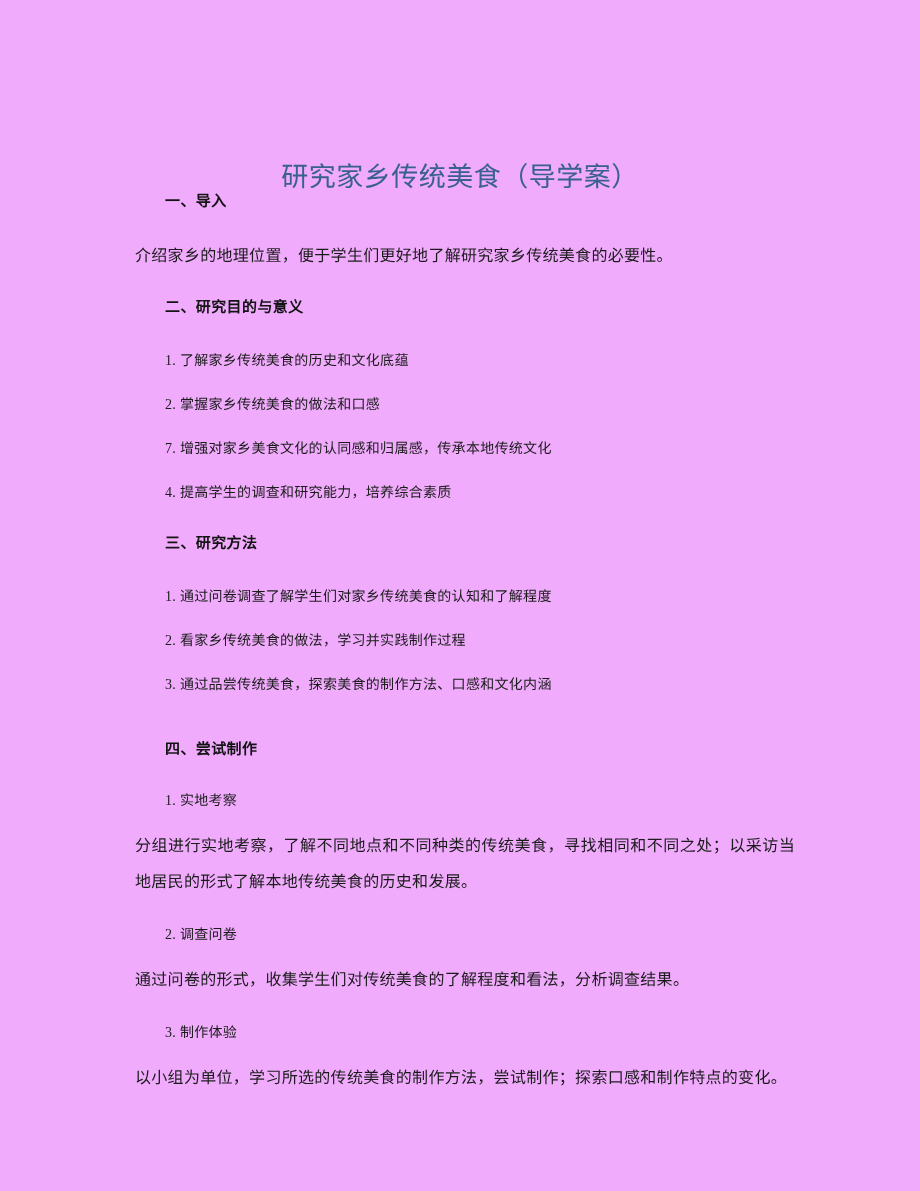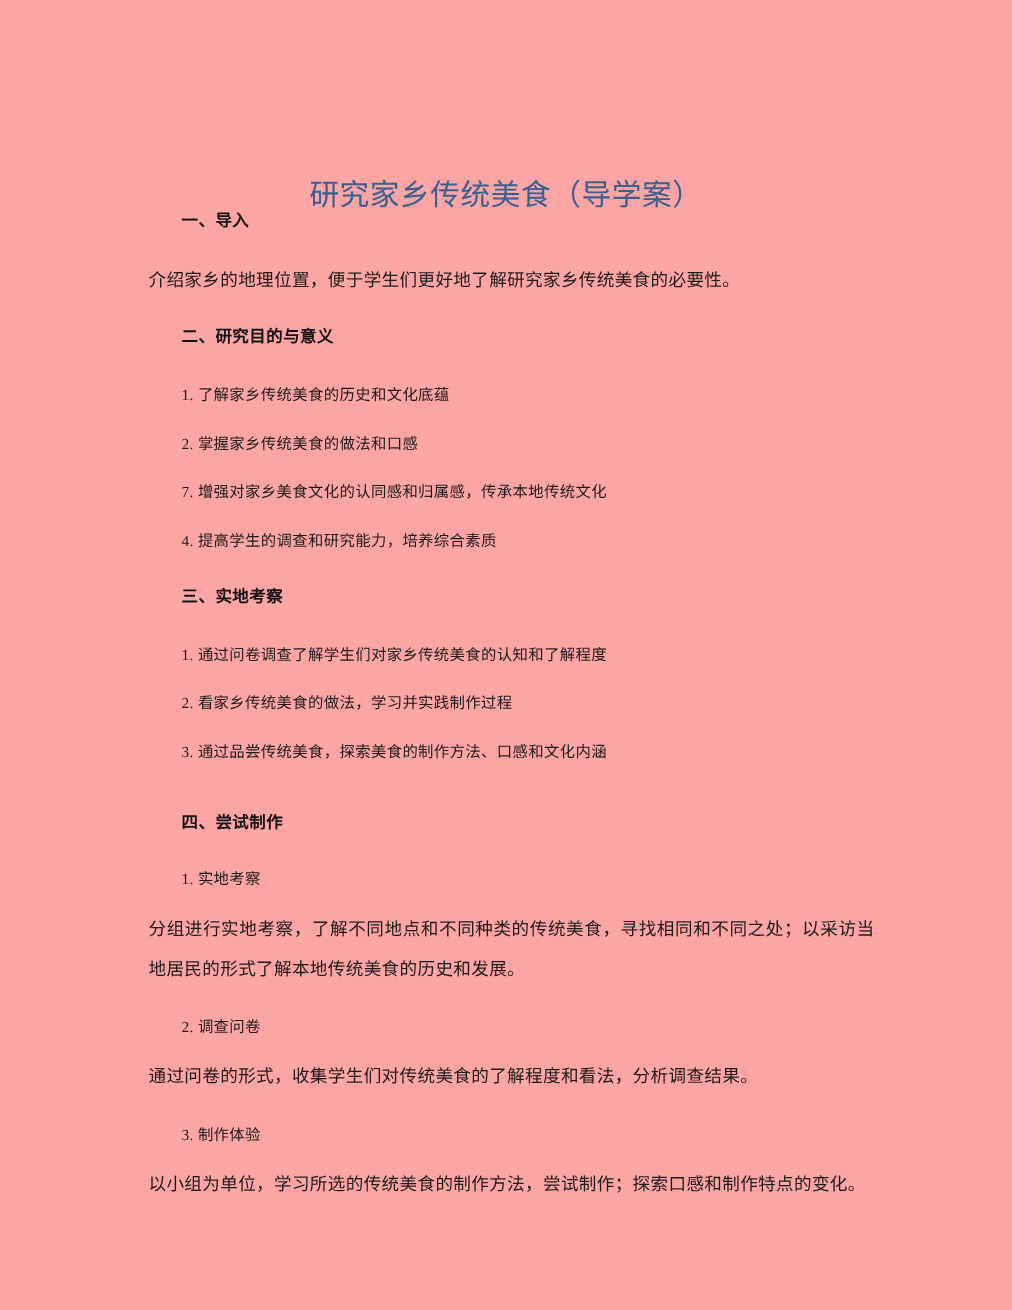--- a/index.html
+++ b/index.html
@@ -13,21 +13,21 @@
     font-family: "Liberation Serif", "DejaVu Serif", serif;
     color: #1a1a1a;
     -webkit-font-smoothing: antialiased;
   }
 
   .page {
     position: relative;
     width: 920px;
     height: 1191px;
     margin: 0 auto;
-    background: #fca5a5;
+    background: #f0abfc;
     overflow: hidden;
     box-sizing: border-box;
   }
 
   
   .doc-title {
     position: absolute;
     left: 0;
     top: 140px;
     width: 920px;
@@ -117,21 +117,21 @@
       <div class="item">2. 掌握家乡传统美食的做法和口感</div>
       <div class="gap-14"></div>
       <div class="item">7. 增强对家乡美食文化的认同感和归属感，传承本地传统文化</div>
       <div class="gap-14"></div>
       <div class="item">4. 提高学生的调查和研究能力，培养综合素质</div>
     </div>
 
     <div class="gap-20"></div>
 
     <div class="section">
-      <div class="heading">三、实地考察</div>
+      <div class="heading">三、研究方法</div>
       <div class="gap-24"></div>
       <div class="item">1. 通过问卷调查了解学生们对家乡传统美食的认知和了解程度</div>
       <div class="gap-14"></div>
       <div class="item">2. 看家乡传统美食的做法，学习并实践制作过程</div>
       <div class="gap-14"></div>
       <div class="item">3. 通过品尝传统美食，探索美食的制作方法、口感和文化内涵</div>
       <div class="gap-14"></div>
     </div>
 
     <div class="gap-20"></div>

